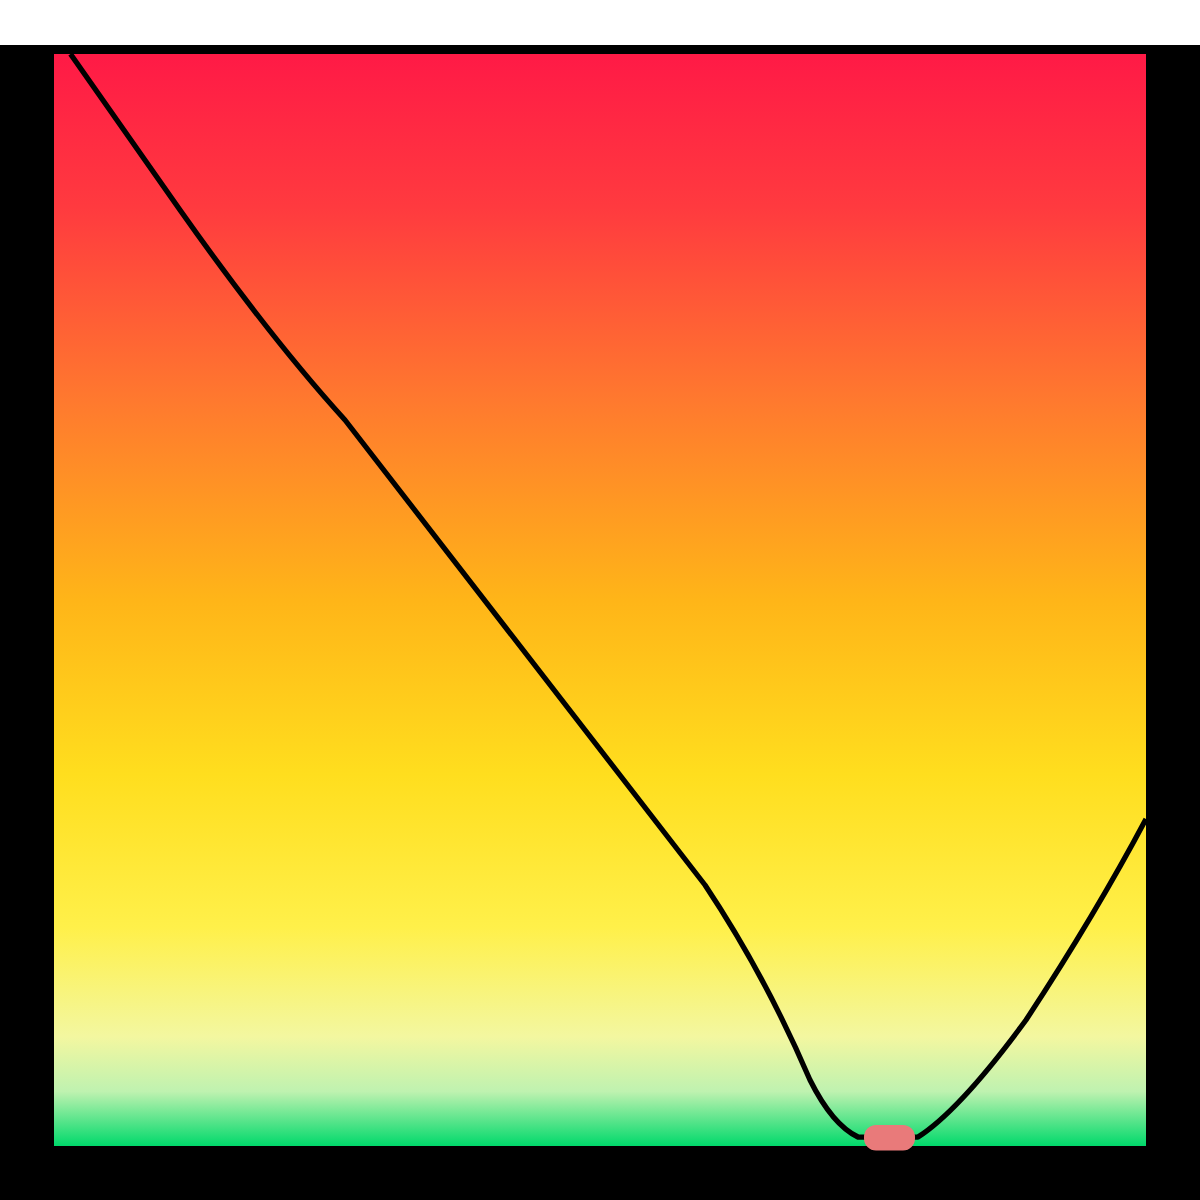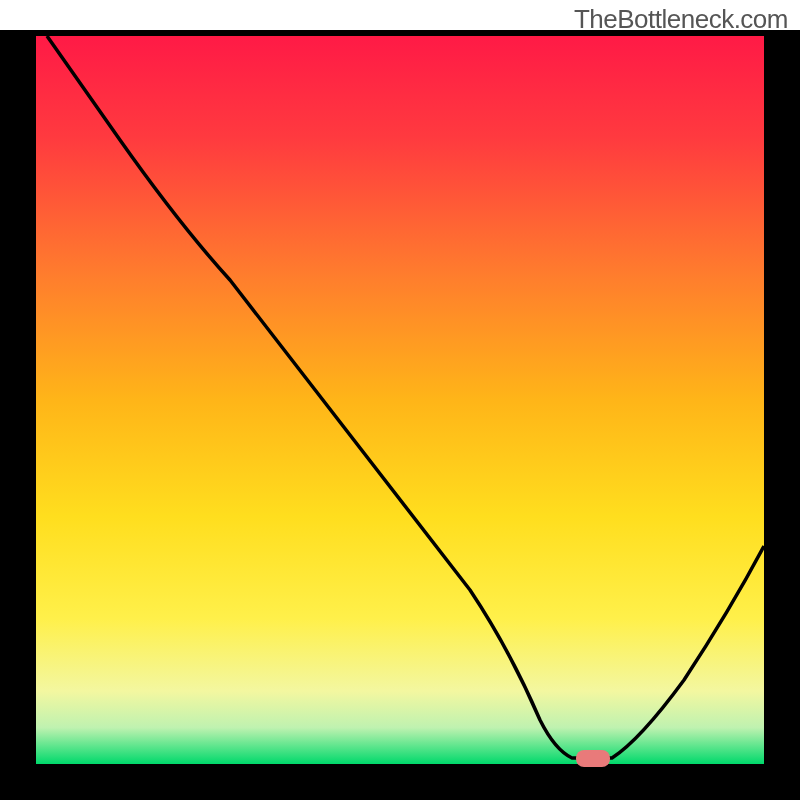--- a/index.html
+++ b/index.html
@@ -24,21 +24,20 @@
     font-weight: 500;
     color: #555;
     letter-spacing: -0.5px;
   }
   svg { display: block; }
 </style>
 </head>
 <body>
 
 <div class="wrap">
-  <div class="watermark">TheBottleneck.com</div>
 
   <svg width="800" height="800" viewBox="0 0 800 800">
     <defs>
       <linearGradient id="bg" x1="0" y1="0" x2="0" y2="1">
         <stop offset="0%" stop-color="#ff1a46"></stop>
         <stop offset="14%" stop-color="#ff3a3f"></stop>
         <stop offset="32%" stop-color="#ff7a2e"></stop>
         <stop offset="50%" stop-color="#ffb518"></stop>
         <stop offset="66%" stop-color="#ffde1e"></stop>
         <stop offset="80%" stop-color="#fff04a"></stop>

